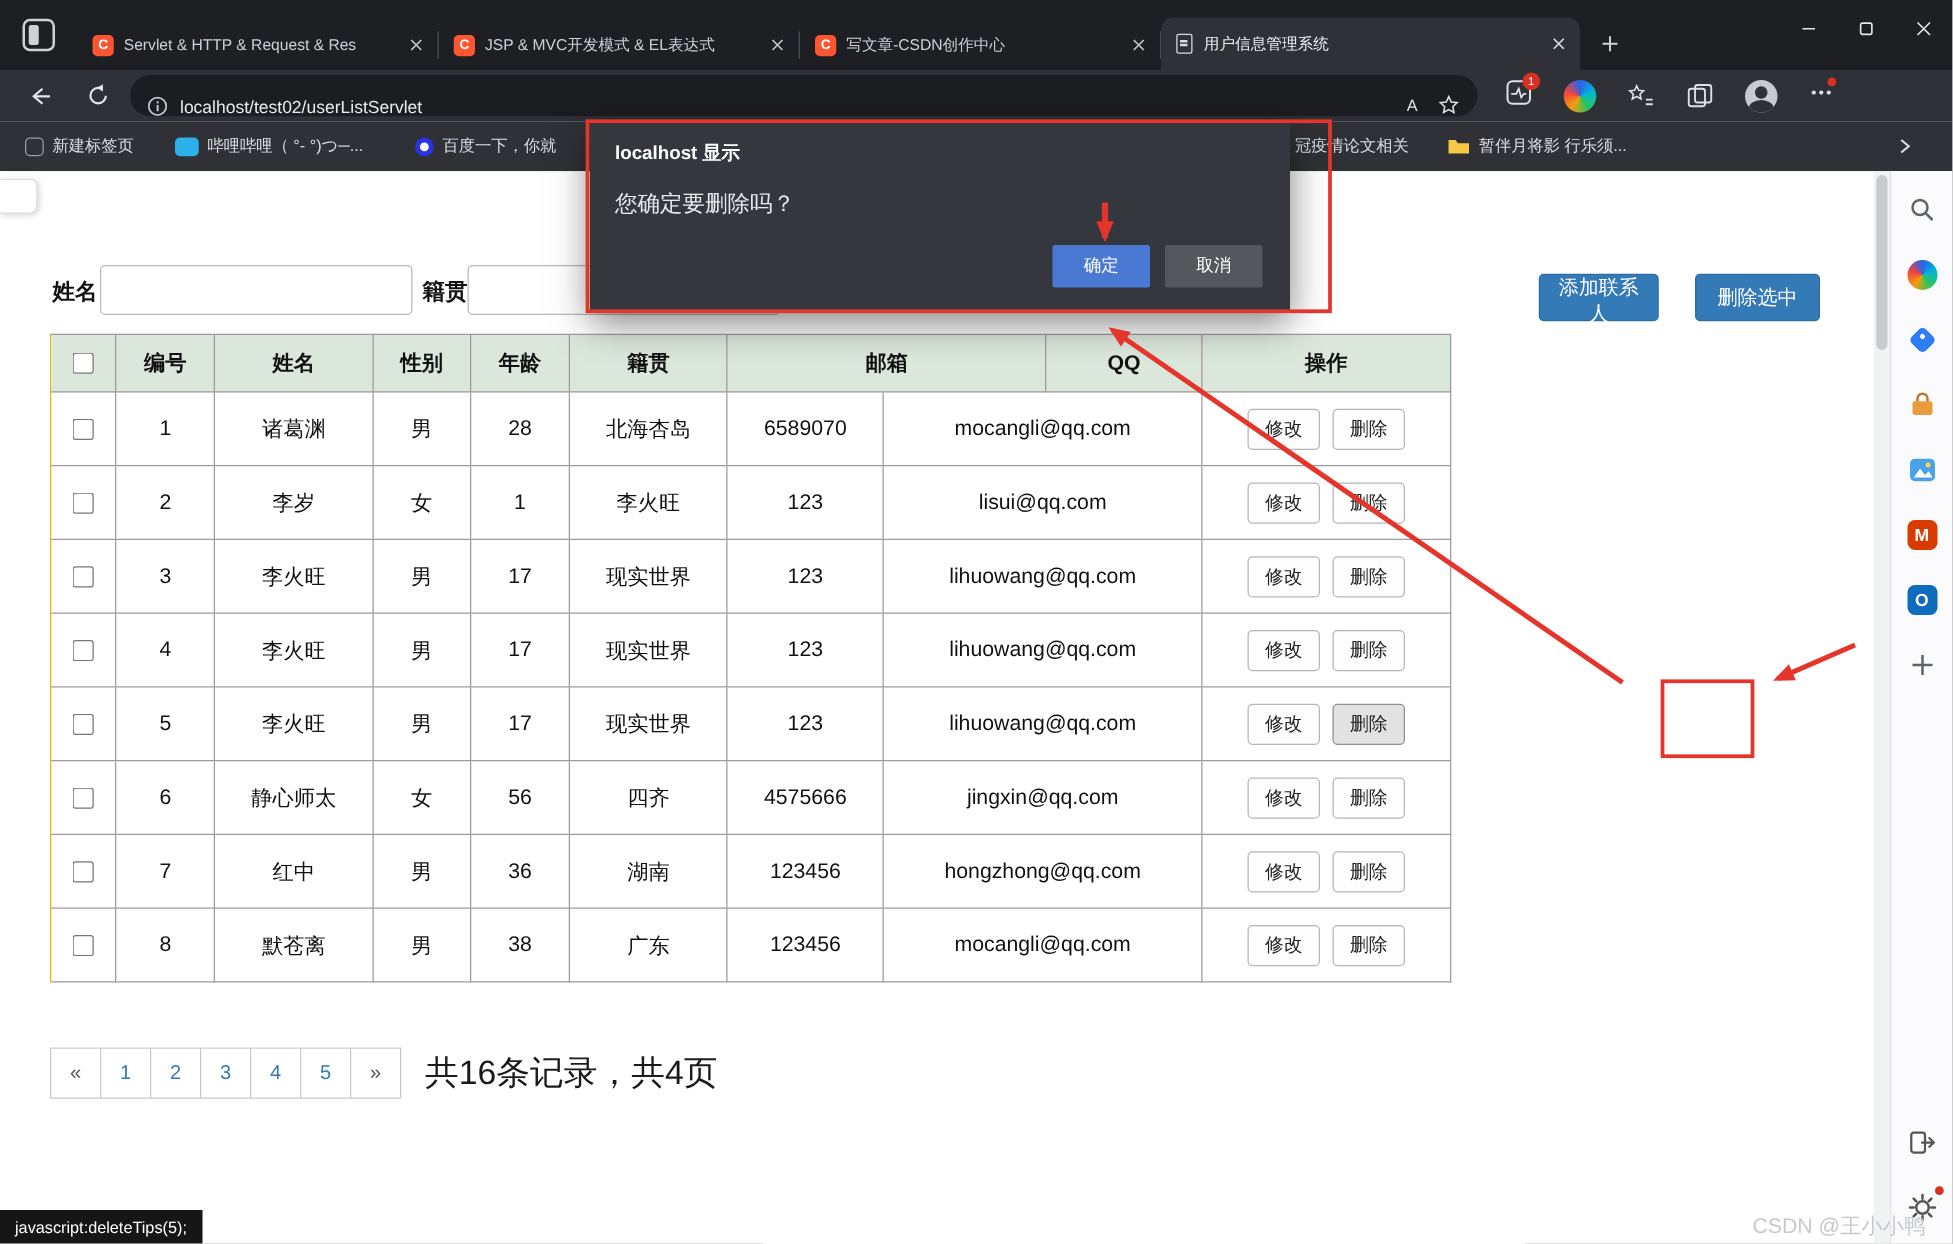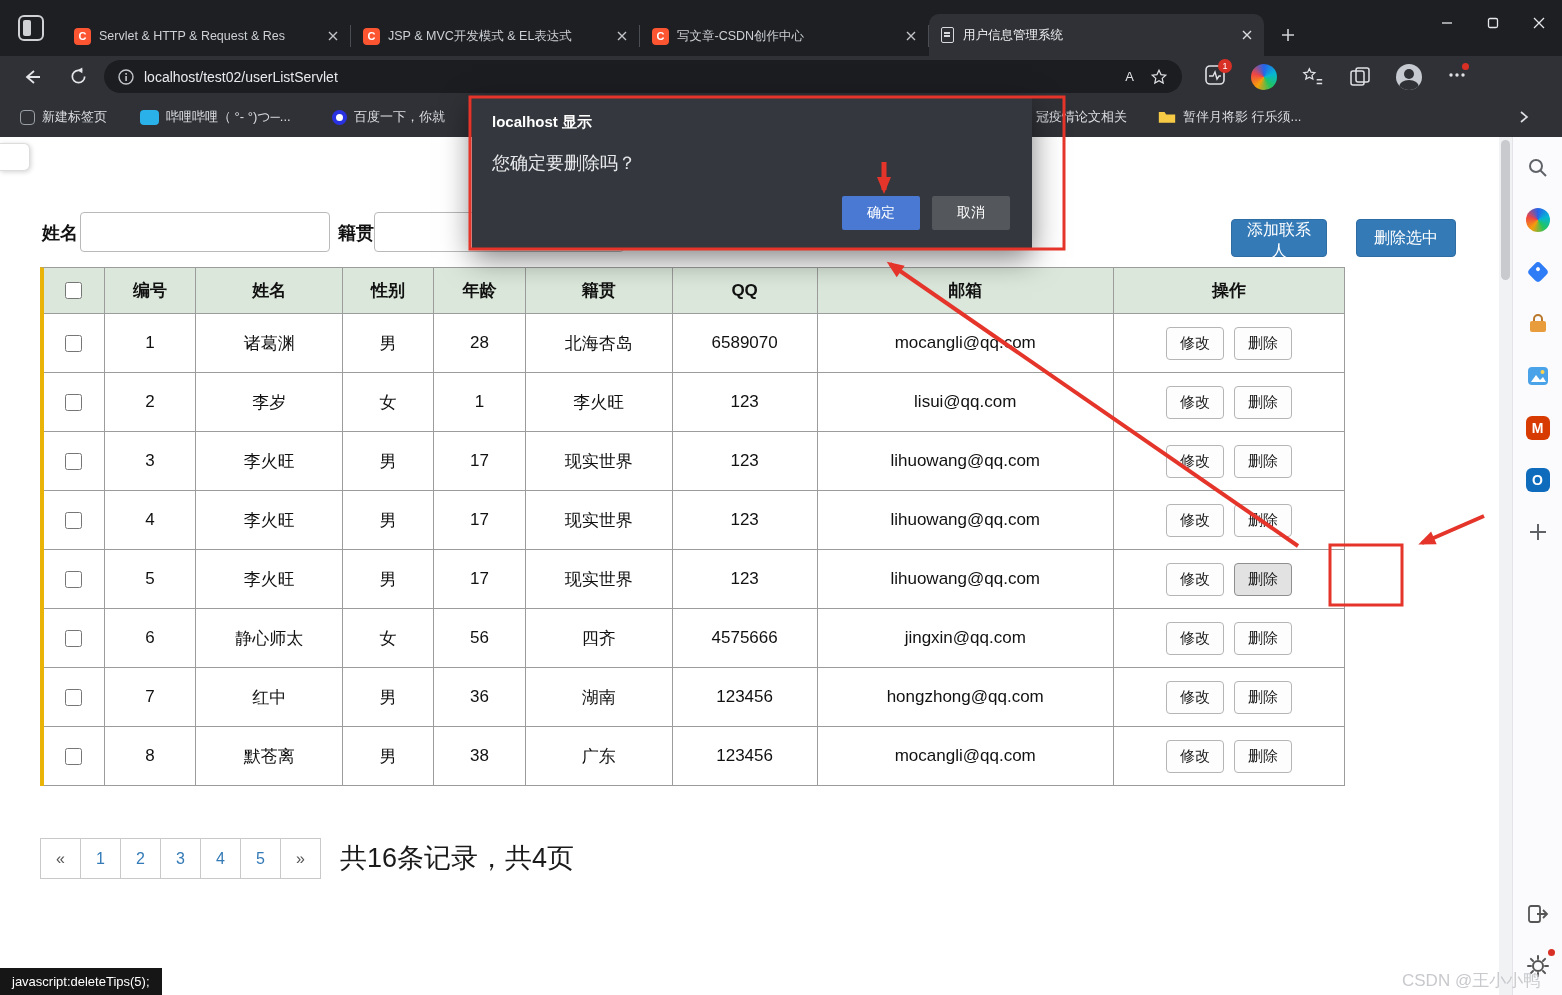--- a/index.html
+++ b/index.html
@@ -21,21 +21,21 @@
   .fav-page::before{content:"";position:absolute;left:2px;top:4px;width:6px;height:1.5px;background:#d8dade;box-shadow:0 3px 0 #d8dade}
   .tab-close{flex:none;width:18px;height:18px;display:flex;align-items:center;justify-content:center;border-radius:4px}
   .tab-sep{width:1px;height:22px;background:#4a4d53;margin-bottom:9px}
   .newtab-btn{width:28px;height:28px;margin:0 0 7px 10px;display:flex;align-items:center;justify-content:center;border-radius:6px}
   .wincontrols{position:absolute;right:0;top:0;height:46px;display:flex}
   .wc{width:46px;height:46px;display:flex;align-items:center;justify-content:center}
 
   .navbar{position:absolute;left:0;top:56px;width:1562px;height:41px;background:#2f3136;display:flex;align-items:center}
   .nav-btn{width:32px;height:32px;display:flex;align-items:center;justify-content:center;border-radius:6px;flex:none}
   .url-pill{position:relative;height:33px;width:1078px;margin-left:10px;background:#1c1d21;border-radius:17px;
-            display:flex;align-items:center;padding:0 14px;flex:none}
+            display:flex;align-items:flex-end;padding:0 14px;flex:none}
   .url-text{color:#e9eaee;font-size:14px;margin-left:10px;flex:1}
   .pill-right{display:flex;align-items:center;gap:16px;color:#dfe1e5}
   .read-aloud{font-size:13px;color:#dfe1e5;display:flex;align-items:flex-start}
   .nav-right{display:flex;align-items:center;margin-left:22px;gap:25px}
   .badge-wrap{position:relative}
   .red-badge{position:absolute;right:-6px;top:-5px;min-width:14px;height:14px;background:#d93025;color:#fff;border-radius:7px;
              font-size:9px;display:flex;align-items:center;justify-content:center;padding:0 3px}
   .red-dot{position:absolute;right:-2px;top:-2px;width:7px;height:7px;background:#d93025;border-radius:50%}
   .avatar{width:26px;height:26px;border-radius:50%;background:#c7cad0;position:relative;overflow:hidden}
   .avatar::before{content:"";position:absolute;left:8px;top:5px;width:10px;height:10px;border-radius:50%;background:#2f3136}
@@ -52,21 +52,21 @@
 
   
   .content{position:absolute;left:0;top:137px;width:1562px;height:858px;background:#fff}
   .corner-widget{position:absolute;left:0;top:6px;width:30px;height:28px;background:#fff;border:1px solid #ddd;border-left:none;
                  border-radius:0 6px 6px 0;box-shadow:1px 1px 5px rgba(0,0,0,.18)}
   .filter-label{position:absolute;font-size:18px;font-weight:bold;color:#111}
   .filter-input{position:absolute;width:250px;height:40px;border:1px solid #b9b9b9;border-radius:4px;background:#fff;padding:0 10px;font-size:15px}
   .btn-primary{position:absolute;height:38px;background:#337ab7;border:1px solid #2e6da4;border-radius:4px;color:#fff;font-size:16px;
                font-family:inherit;padding:0 14px}
 
-  .utable{position:absolute;left:40px;top:130px;width:1305px;border-top:1px solid #9c9c9c;border-left:4px solid #eab308;font-size:17px;color:#111}
+  .utable{position:absolute;left:40px;top:130px;width:1121px;border-top:1px solid #9c9c9c;border-left:1px solid #eab308;font-size:17px;color:#111}
   .tr{display:flex;height:59px}
   .tr.head{height:46px;background:#dbe7db;font-weight:bold}
   .td{display:flex;align-items:center;justify-content:center;border-right:1px solid #9c9c9c;border-bottom:1px solid #9c9c9c}
   .c0{width:66px}.c1{width:100px}.c2{width:160px}.c3{width:99px}.c4{width:100px}
   .c5{width:160px}.c6{width:158px}.c7{width:323px}.c8{width:252px;gap:10px}
   .cb{width:17px;height:17px;accent-color:#6b6b6b}
   .op{min-width:58px;height:33px;background:#fdfdfd;border:1px solid #b5b5b5;border-radius:4px;font-size:15px;color:#222;font-family:inherit}
   .op.hl{background:#e2e2e2;border-color:#8f8f8f}
 
   .pager{position:absolute;left:40px;top:701px;display:flex}
@@ -274,22 +274,22 @@
     <div class="utable">
       <div class="tr head">
         <div class="td c0">
             <input type="checkbox" class="cb" style="">
           </div>
         <div class="td c1">编号</div>
         <div class="td c2">姓名</div>
         <div class="td c3">性别</div>
         <div class="td c4">年龄</div>
         <div class="td c5">籍贯</div>
+        <div class="td c7">邮箱</div>
         <div class="td c6">QQ</div>
-        <div class="td c7">邮箱</div>
         <div class="td c8">操作</div>
       </div>
 
       <div class="tr">
         <div class="td c0">
             <input type="checkbox" class="cb" style="">
           </div>
         <div class="td c1">1</div>
         <div class="td c2">诸葛渊</div>
         <div class="td c3">男</div>

